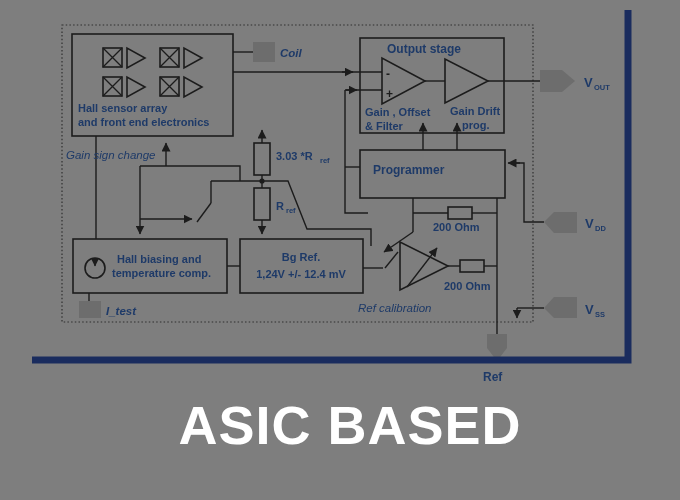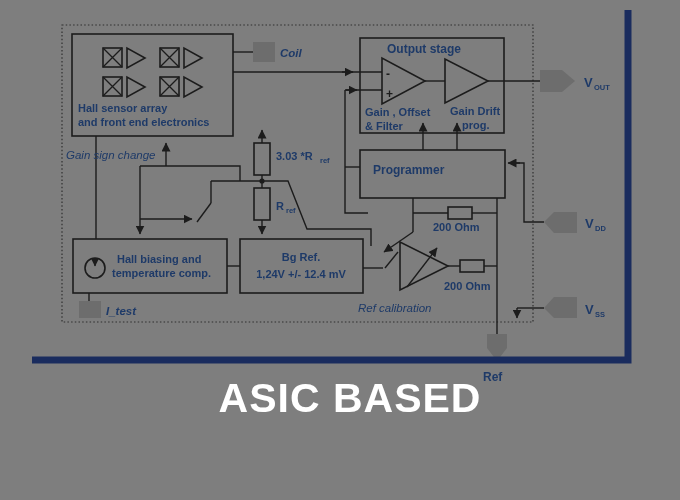--- a/index.html
+++ b/index.html
@@ -14,22 +14,22 @@
   .thin{fill:none;stroke:#1c1c1c;stroke-width:1.3;}
   .pad{fill:#6d6d6d;stroke:none;}
   .ntx{fill:#1e3a68;font-weight:bold;font-size:11px;font-family:"Liberation Sans",sans-serif;}
   .ntx12{fill:#1e3a68;font-weight:bold;font-size:12px;font-family:"Liberation Sans",sans-serif;}
   .itx{fill:#1e3a68;font-style:italic;font-size:11.5px;font-family:"Liberation Sans",sans-serif;}
   .itxb{fill:#1e3a68;font-style:italic;font-weight:bold;font-size:11.5px;font-family:"Liberation Sans",sans-serif;}
   .sub{fill:#1e3a68;font-weight:bold;font-size:7.5px;font-family:"Liberation Sans",sans-serif;}
   .vbase{fill:#1e3a68;font-weight:bold;font-size:13px;font-family:"Liberation Sans",sans-serif;}
   .sign{fill:#1c1c1c;font-weight:bold;font-size:12px;font-family:"Liberation Sans",sans-serif;}
   #title-block{
-    position:absolute;left:0;right:0;top:376px;text-align:center;
-    color:#ffffff;font-weight:bold;font-size:41px;line-height:44px;
+    position:absolute;left:0;right:0;top:403px;text-align:center;
+    color:#ffffff;font-weight:bold;font-size:54px;line-height:44px;
     letter-spacing:1px;font-family:"Liberation Sans",sans-serif;margin-left:20px;
   }
 </style>
 </head>
 <body>
 
 <svg id="diagram" width="680" height="500" viewBox="0 0 680 500">
   <defs>
     <marker id="ah" markerUnits="userSpaceOnUse" markerWidth="10" markerHeight="9" refX="8.5" refY="4.5" orient="auto">
       <path d="M0,0 L9,4.5 L0,9 Z" fill="#1c1c1c"></path>

